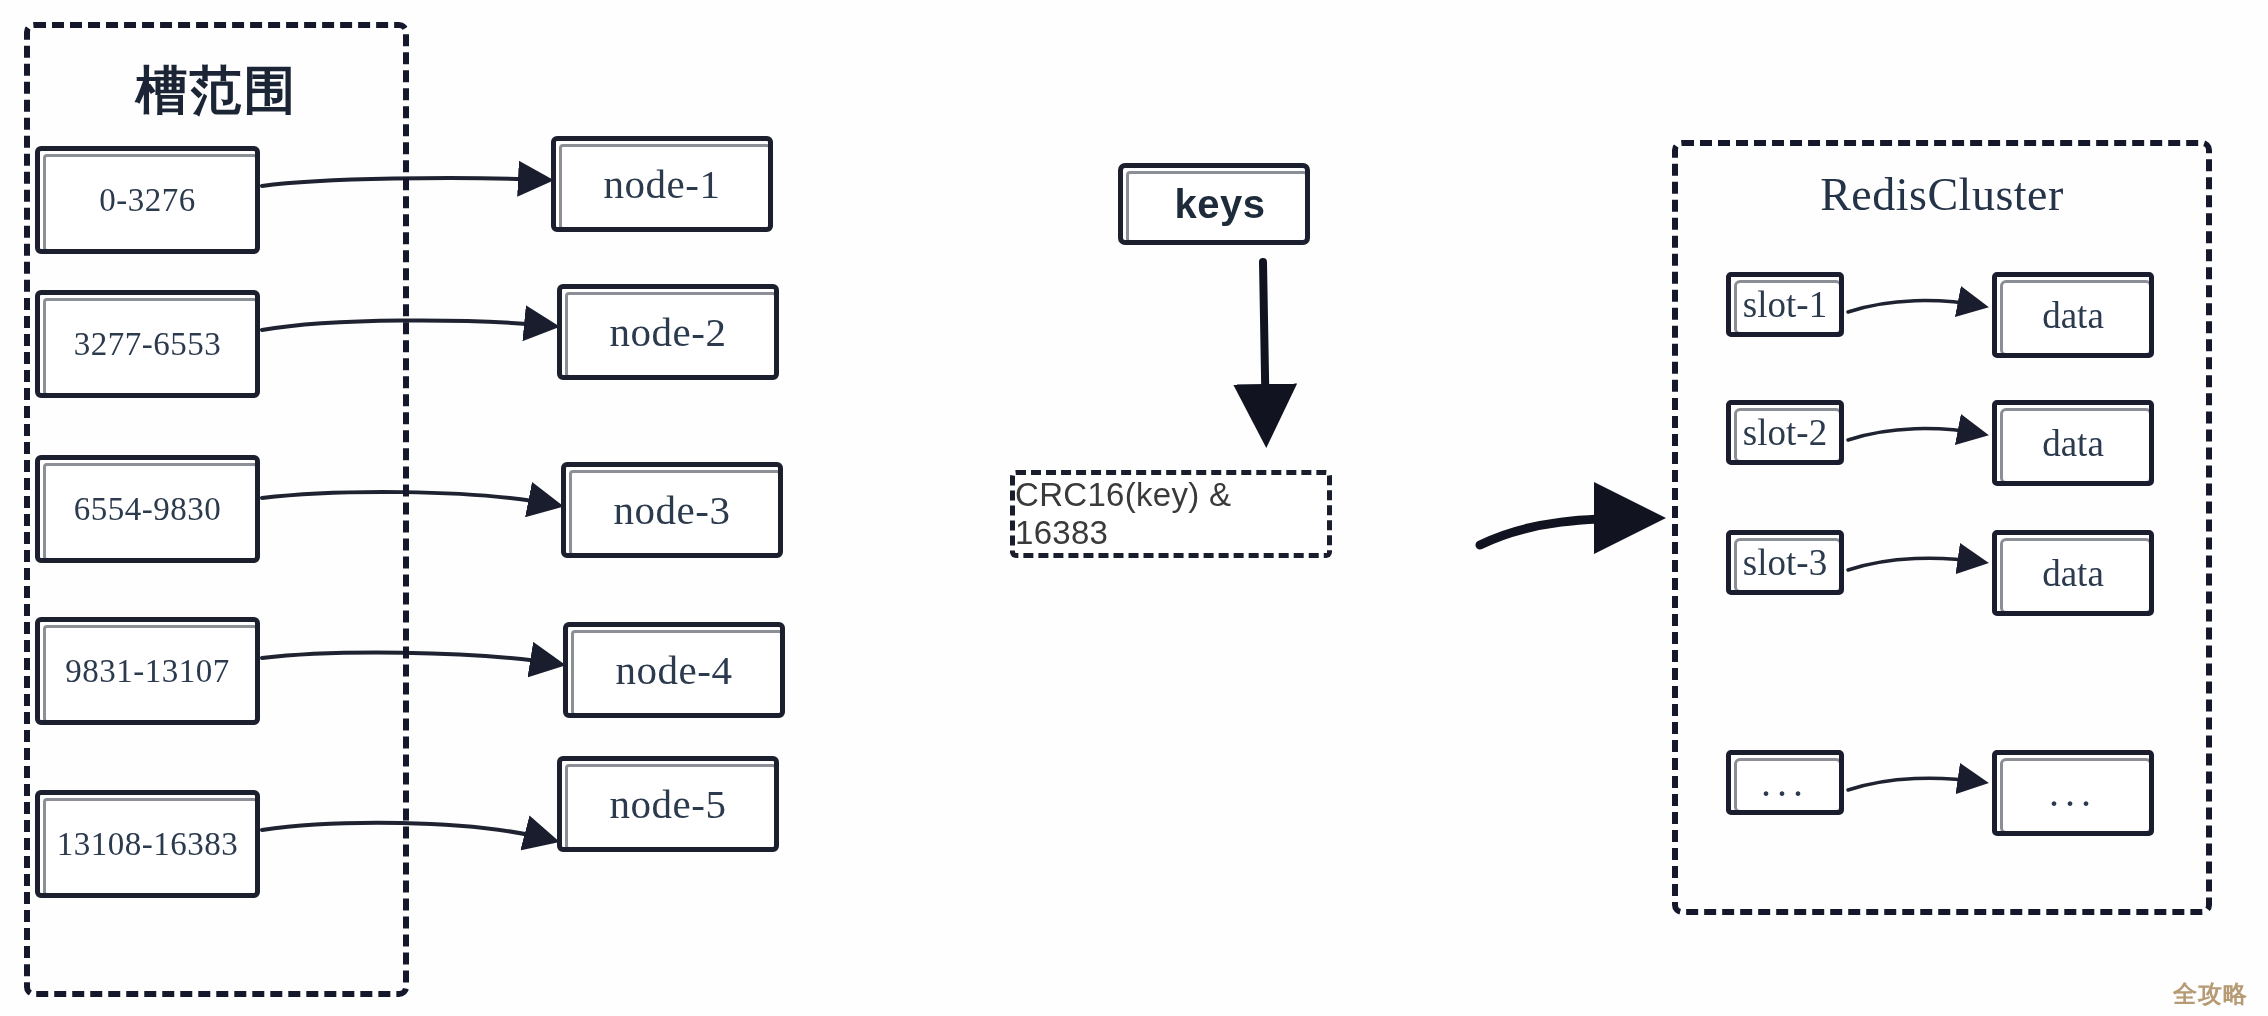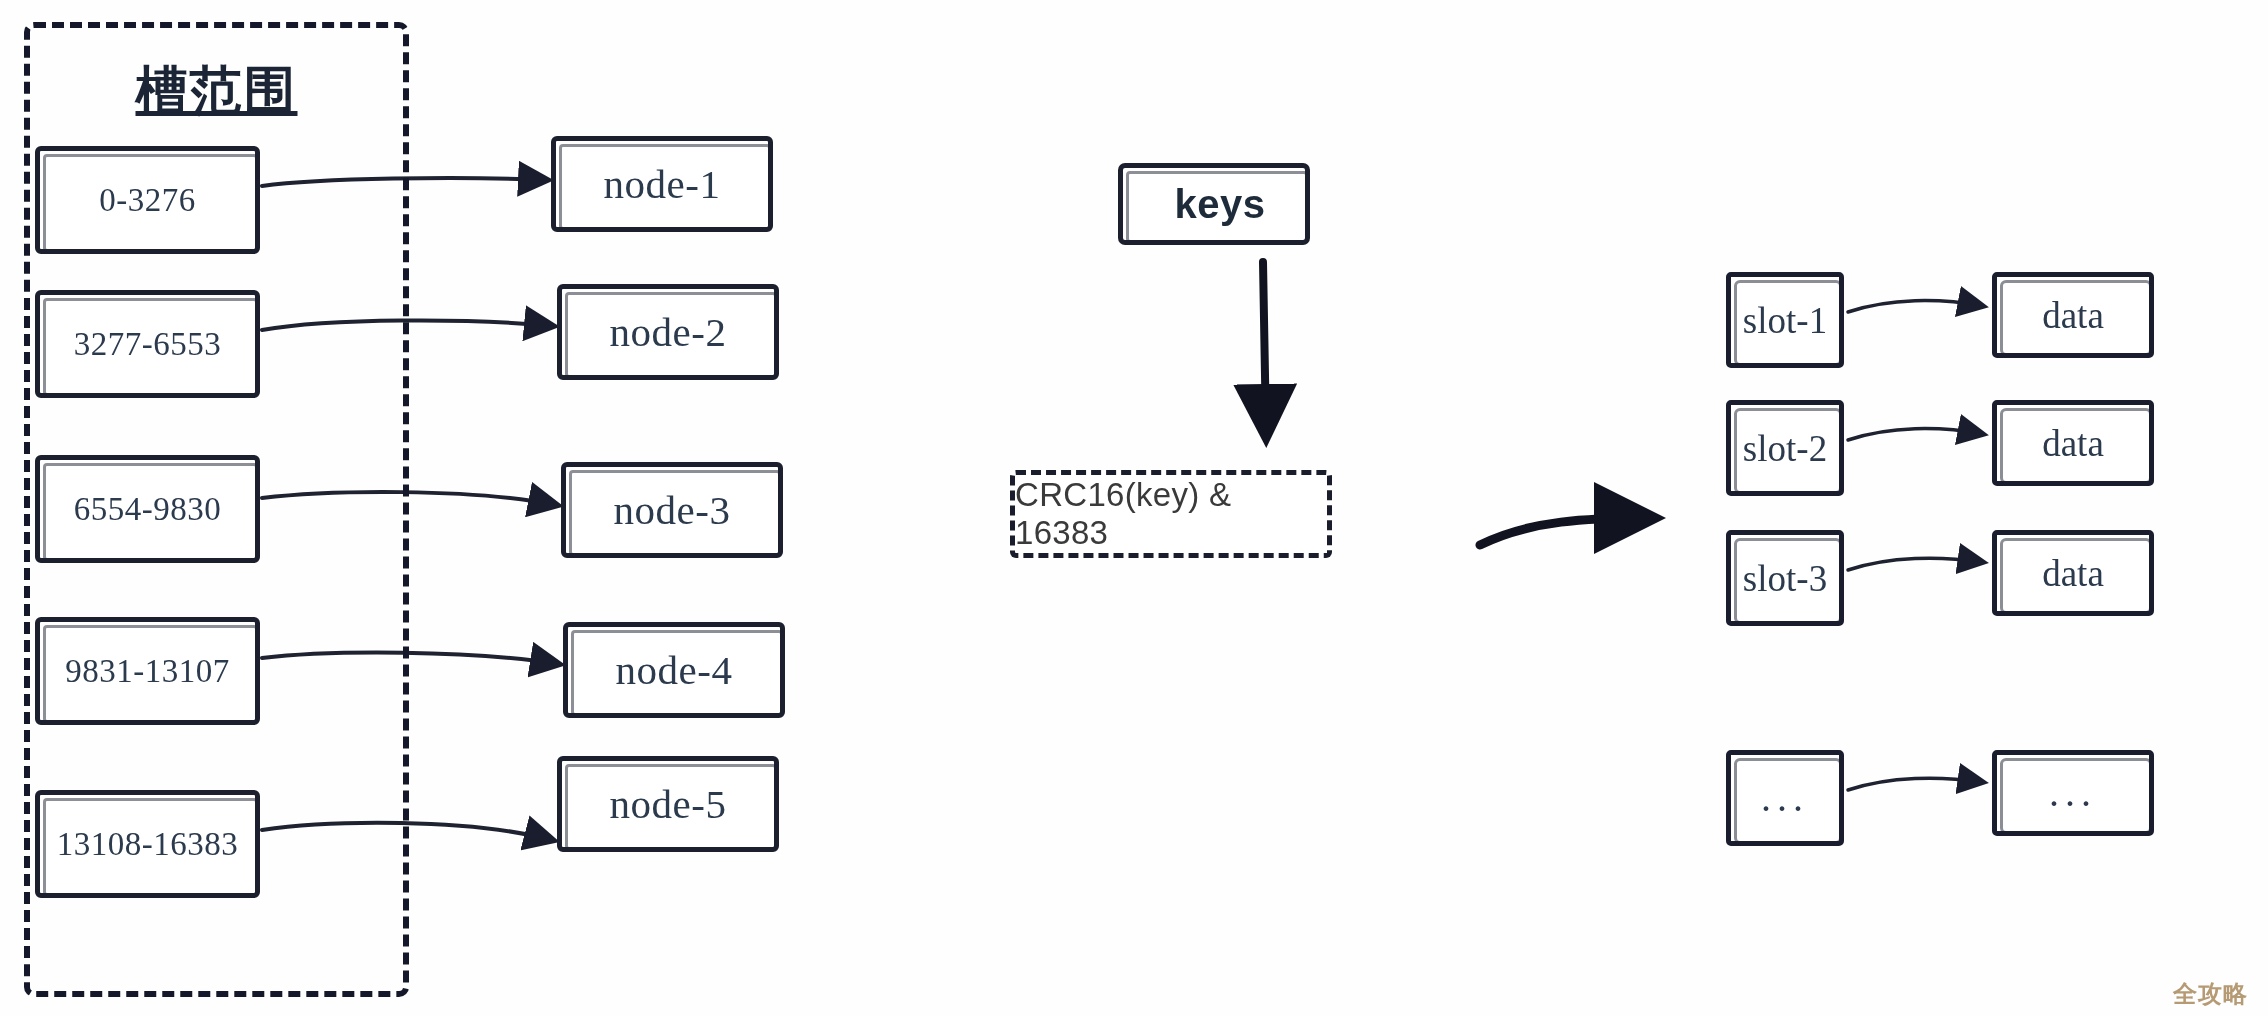--- a/index.html
+++ b/index.html
@@ -74,38 +74,37 @@
   #redis-cluster-group{left:1672px;top:140px;width:540px;height:775px;}
 
   .group-title{
     position:absolute;text-align:center;width:100%;
     color:#1b2535;
   }
   #slot-range-title{
     top:28px;left:0;font-size:52px;font-weight:700;
     font-family:"Liberation Sans","DejaVu Sans",sans-serif;
     letter-spacing:2px;
-    text-decoration:underline;
   }
   #redis-cluster-title{
     top:22px;left:0;font-size:46px;color:#253348;letter-spacing:.5px;
   }
 
   
   .cbox{
     position:absolute;box-sizing:border-box;
     background:#fff;border:5px solid #1a1d2e;border-radius:5px;
     display:flex;align-items:center;justify-content:center;
     font-size:37px;color:#2b3a4d;
   }
   .cbox::after{
     content:"";position:absolute;left:3px;right:-3px;top:3px;bottom:-3px;
     border:3px solid #1a1d2e;border-radius:6px;opacity:.5;pointer-events:none;
   }
-  .cbox.slot{width:118px;height:96px;left:1726px;}
+  .cbox.slot{width:118px;height:65px;left:1726px;}
   .cbox.data{width:162px;height:86px;left:1992px;}
   .dots{letter-spacing:6px;font-size:40px;line-height:.4;}
 
   
   #watermark{
     position:absolute;right:20px;bottom:6px;
     font-family:"Liberation Sans","DejaVu Sans",sans-serif;
     font-size:24px;font-weight:700;color:#b3norm;
     color:#b59a74;letter-spacing:1px;
   }
@@ -189,20 +188,23 @@
   </div>
 
   <div class="hbox keysbox">
     <span>keys</span>
   </div>
 
   <div class="crcbox">
     <span>CRC16(key) &amp; 16383</span>
   </div>
 
+  <div id="redis-cluster-group" class="dashgroup">
+    <div id="redis-cluster-title" class="group-title">RedisCluster</div>
+  </div>
 
   <div class="cbox slot" style="top:272px">
     <span>slot-1</span>
   </div>
   <div class="cbox data" style="top:272px">
     <span>data</span>
   </div>
 
   <div class="cbox slot" style="top:400px">
     <span>slot-2</span>

